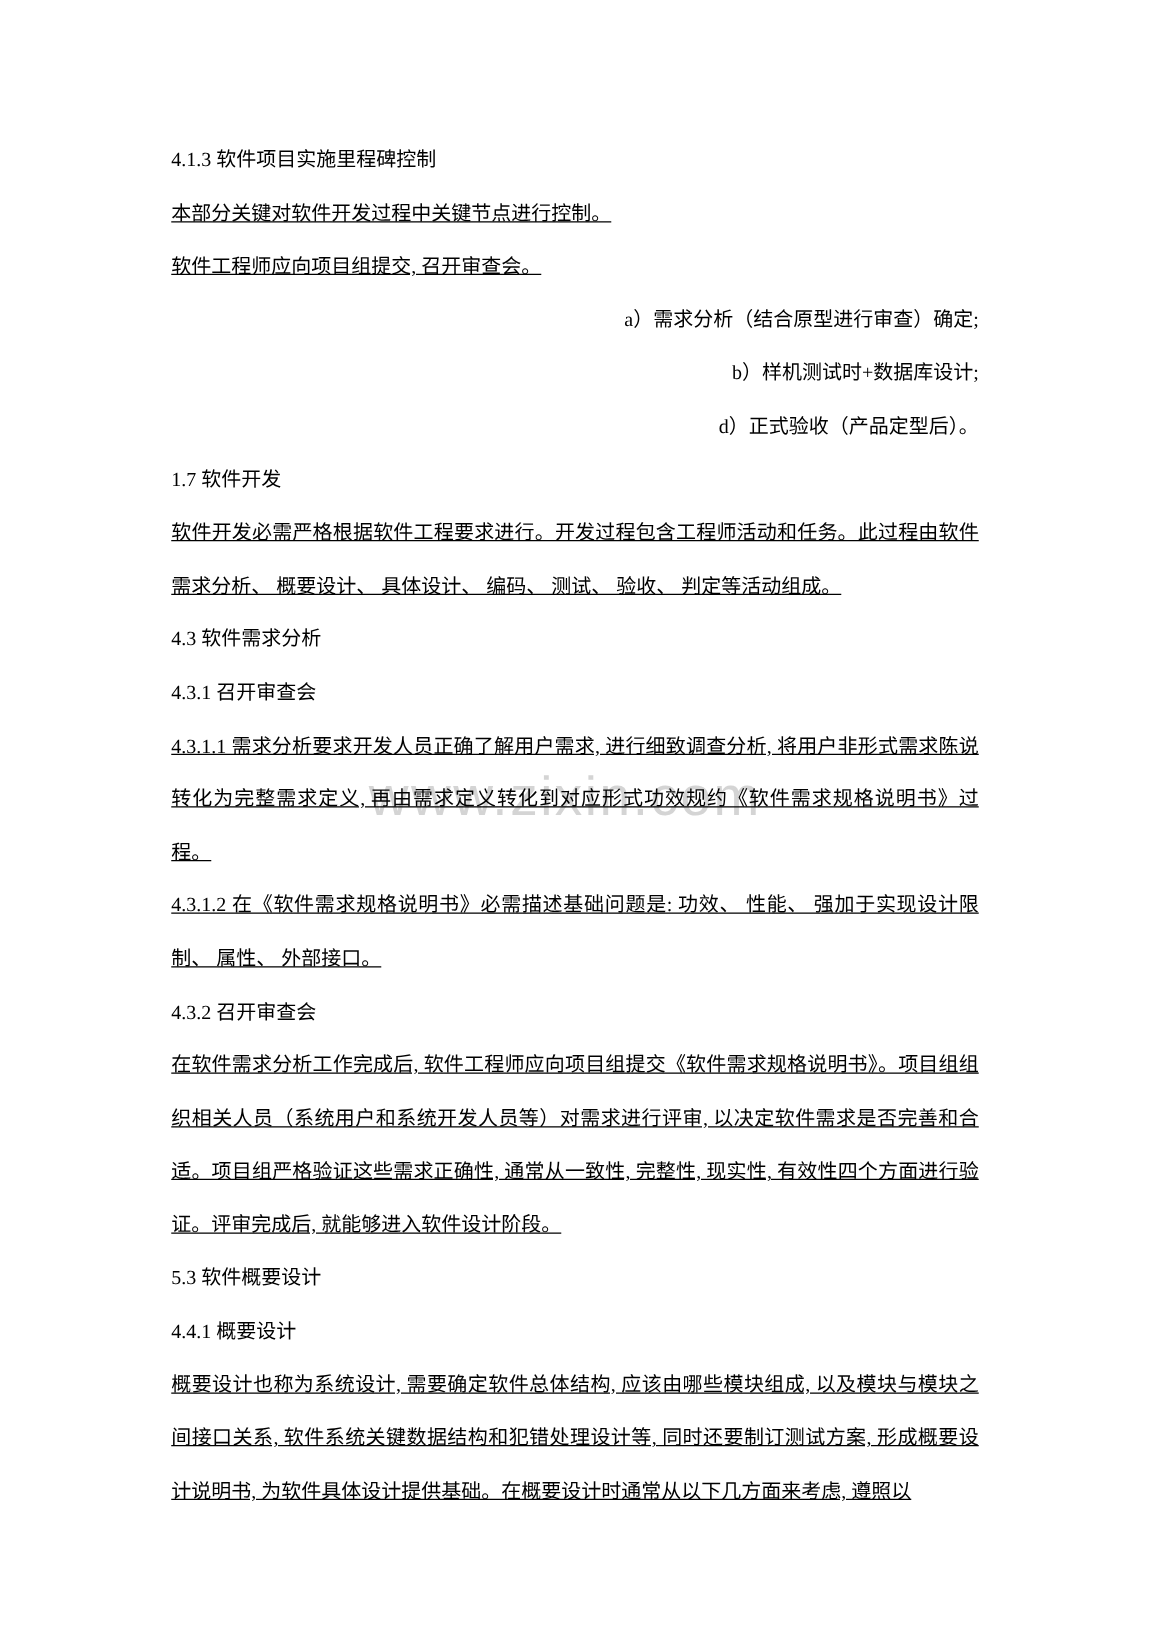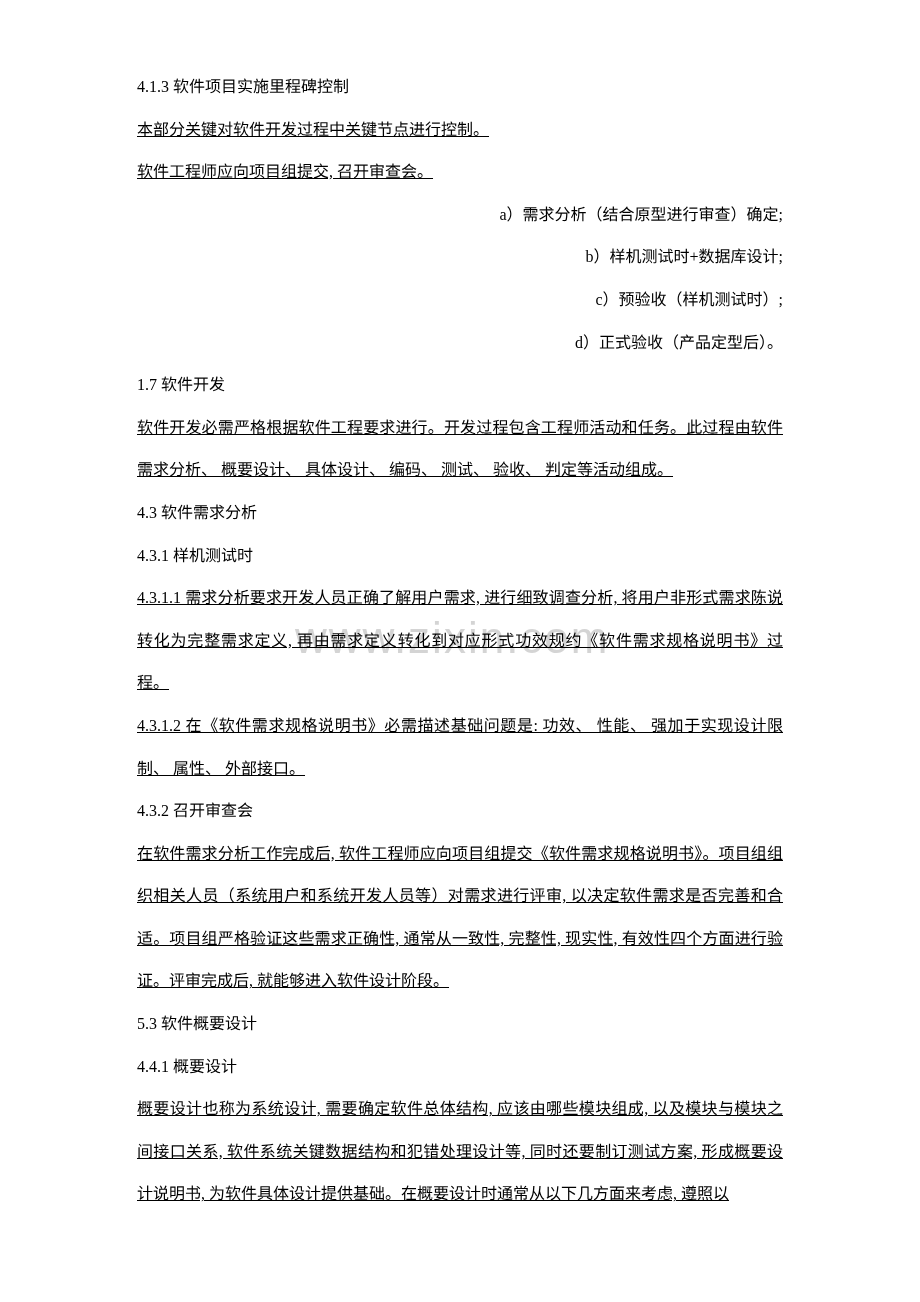--- a/index.html
+++ b/index.html
@@ -11,21 +11,21 @@
   .page {
     position: relative;
     width: 920px;
     height: 1302px;
     background: #ffffff;
     overflow: hidden;
   }
   .content {
     position: relative;
     z-index: 1;
-    padding: 66px 137px 0 137px;
+    padding: 108px 137px 0 137px;
     color: #000000;
     font-size: 16px;
     line-height: 42.6px;
   }
   .para { margin: 0; }
   .heading { text-align: left; }
   .body {
     text-align: justify;
     text-justify: inter-ideograph;
     text-decoration: underline;
@@ -64,35 +64,32 @@
     <p class="para body">软件工程师应向项目组提交, 召开审查会。</p>
 
     <p class="para list-item">
       <span class="marker">a）</span><span>需求分析（结合原型进行审查）确定;</span>
     </p>
 
     <p class="para list-item">
       <span class="marker">b）</span><span>样机测试时+数据库设计;</span>
     </p>
 
-    <p class="para list-item">
-      <span class="marker">c）</span><span>预验收（样机测试时）;</span>
-    </p>
 
     <p class="para list-item">
       <span class="marker">d）</span><span>正式验收（产品定型后）。</span>
     </p>
 
     <p class="para heading">1.7 软件开发</p>
 
     <p class="para body">软件开发必需严格根据软件工程要求进行。开发过程包含工程师活动和任务。此过程由软件需求分析、 概要设计、 具体设计、 编码、 测试、 验收、 判定等活动组成。</p>
 
     <p class="para heading">4.3 软件需求分析</p>
 
-    <p class="para heading">4.3.1 样机测试时</p>
+    <p class="para heading">4.3.1 召开审查会</p>
 
     <p class="para body">4.3.1.1 需求分析要求开发人员正确了解用户需求, 进行细致调查分析, 将用户非形式需求陈说转化为完整需求定义, 再由需求定义转化到对应形式功效规约《软件需求规格说明书》过程。</p>
 
     <p class="para body">4.3.1.2 在《软件需求规格说明书》必需描述基础问题是: 功效、 性能、 强加于实现设计限制、 属性、 外部接口。</p>
 
     <p class="para heading">4.3.2 召开审查会</p>
 
     <p class="para body">在软件需求分析工作完成后, 软件工程师应向项目组提交《软件需求规格说明书》。项目组组织相关人员（系统用户和系统开发人员等）对需求进行评审, 以决定软件需求是否完善和合适。项目组严格验证这些需求正确性, 通常从一致性, 完整性, 现实性, 有效性四个方面进行验证。评审完成后, 就能够进入软件设计阶段。</p>
 
     <p class="para heading">5.3 软件概要设计</p>

